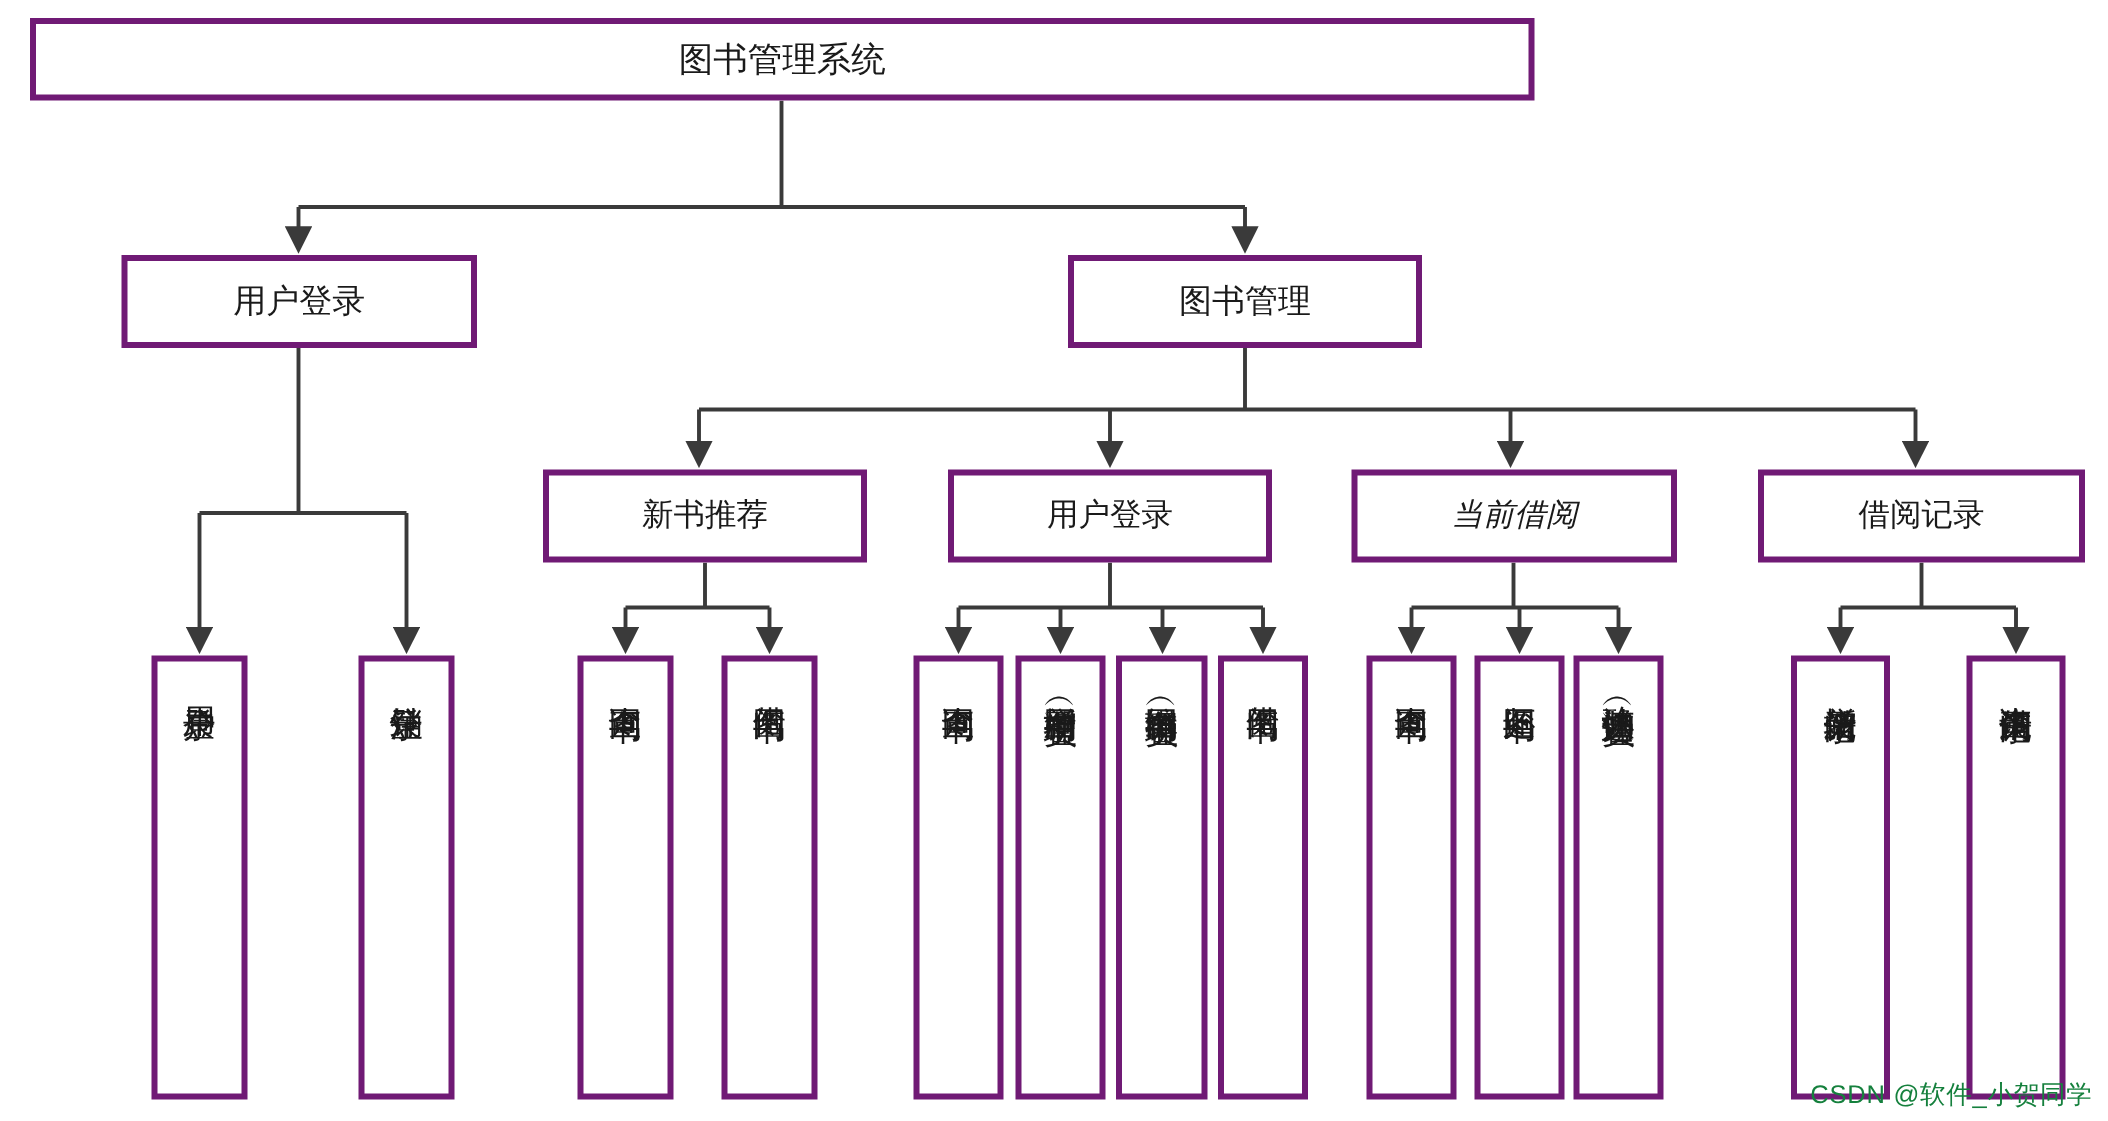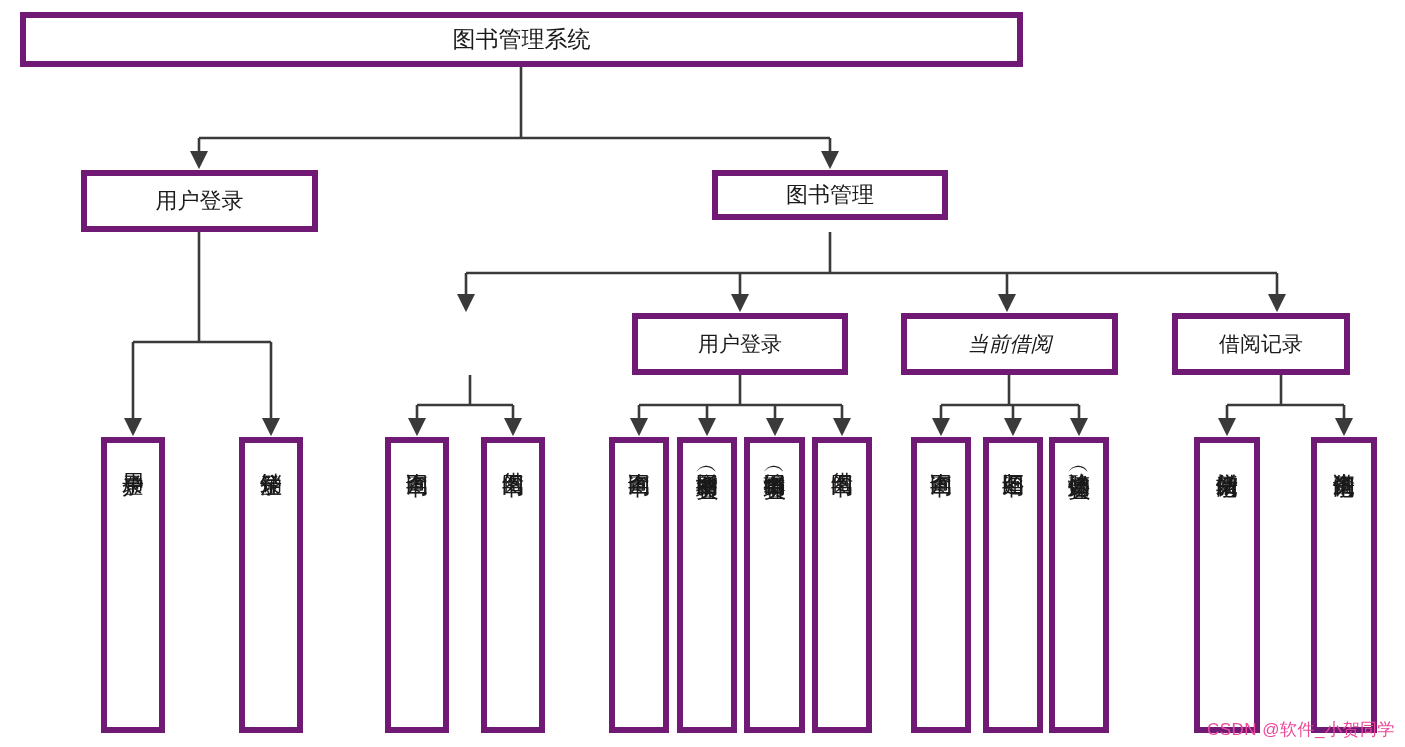--- a/index.html
+++ b/index.html
@@ -20,21 +20,21 @@
   svg.connectors {
     position: absolute;
     left: 0; top: 0;
     width: 1405px; height: 747px;
     pointer-events: none;
   }
   .node {
     position: absolute;
     box-sizing: border-box;
     background: #ffffff;
-    border: 6px solid #701a75;
+    border: 4px solid #701a75;
     display: flex;
     align-items: center;
     justify-content: center;
     color: #1a1a1a;
   }
   .node .label {
     text-align: center;
     line-height: 1.22;
     white-space: nowrap;
   }
@@ -52,21 +52,21 @@
     line-height: 1.08;
     letter-spacing: 1px;
     white-space: normal;
     max-height: 276px;
   }
   .watermark {
     position: absolute;
     right: 10px;
     bottom: 6px;
     font-size: 17px;
-    color: #ec4899;
+    color: #15803d;
     letter-spacing: 0.5px;
     white-space: nowrap;
     font-family: "Liberation Sans", "DejaVu Sans", sans-serif;
   }
 </style>
 </head>
 <body>
 
 <div id="diagram-canvas">
 
@@ -121,31 +121,34 @@
     </g>
   </svg>
 
   <div class="node node-root" style="left:20px; top:12px; width:1003px; height:55px;">
     <span class="label">图书管理系统</span>
   </div>
 
   <div class="node node-l1" style="left:81px; top:170px; width:237px; height:62px;">
     <span class="label">用户登录</span>
   </div>
-  <div class="node node-l1" style="left:712px; top:170px; width:236px; height:50px;">
+  <div class="node node-l1" style="left:712px; top:170px; width:236px; height:62px;">
     <span class="label">图书管理</span>
   </div>
 
+  <div class="node node-l2" style="left:362px; top:313px; width:216px; height:62px;">
+    <span class="label">新书推荐</span>
+  </div>
   <div class="node node-l2" style="left:632px; top:313px; width:216px; height:62px;">
     <span class="label">用户登录</span>
   </div>
   <div class="node node-l2" style="left:901px; top:313px; width:217px; height:62px;font-style:italic;">
     <span class="label">当前借阅</span>
   </div>
-  <div class="node node-l2" style="left:1172px; top:313px; width:178px; height:62px;">
+  <div class="node node-l2" style="left:1172px; top:313px; width:218px; height:62px;">
     <span class="label">借阅记录</span>
   </div>
 
   <div class="node node-leaf" style="left:101px; top:437px; width:64px; height:296px;">
     <span class="label">用户登录</span>
   </div>
   <div class="node node-leaf" style="left:239px; top:437px; width:64px; height:296px;">
     <span class="label">注销登录</span>
   </div>
 

